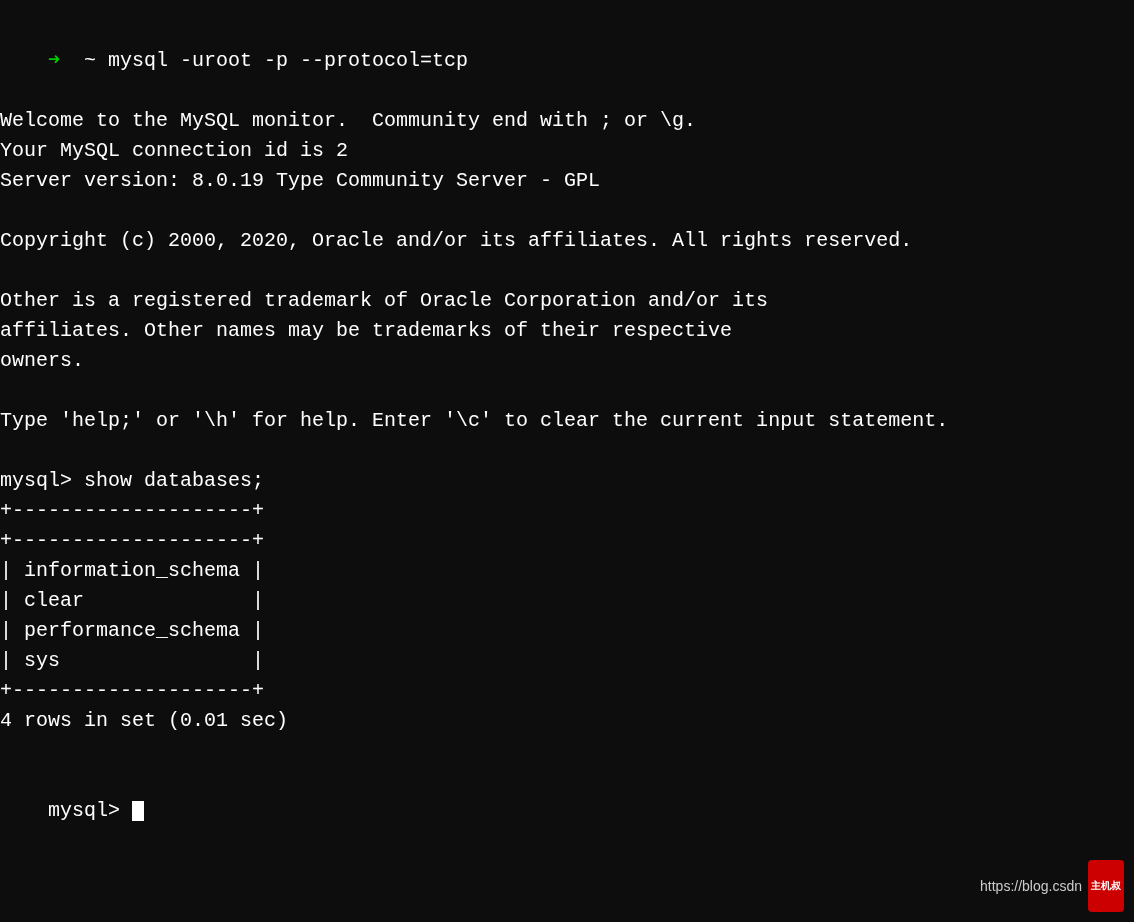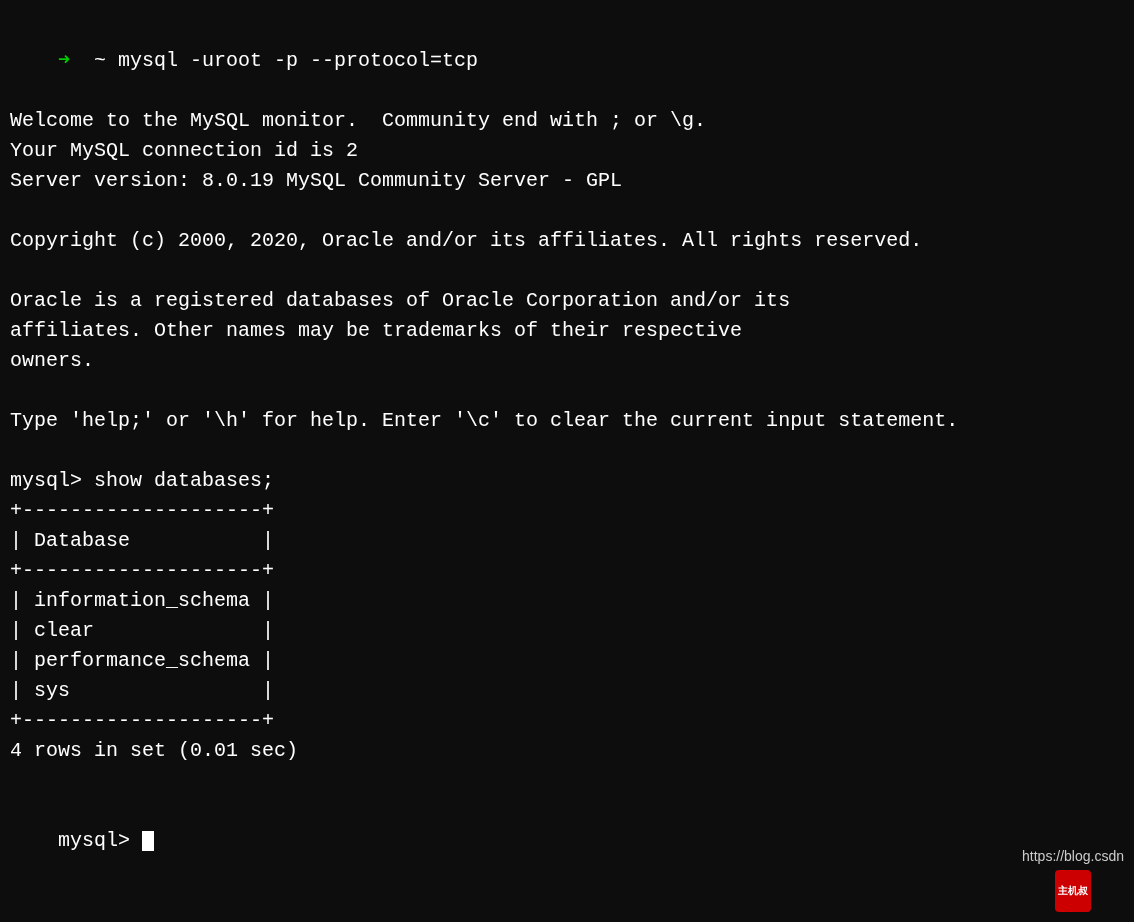--- a/index.html
+++ b/index.html
@@ -15,21 +15,21 @@
       font-family: 'Courier New', Courier, monospace;
       font-size: 20px;
       color: #ffffff;
       overflow: hidden;
     }
 
     .terminal {
       width: 1134px;
       height: 922px;
       background-color: #0d0d0d;
-      padding: 16px 10px 16px 10px;
+      padding: 16px 10px 16px 0;
       position: relative;
     }
 
     .line {
       line-height: 1.5;
       white-space: pre;
       display: block;
     }
 
     .line-empty {
@@ -45,32 +45,31 @@
       color: #ffffff;
     }
 
     .watermark {
       position: absolute;
       bottom: 10px;
       right: 10px;
       display: flex;
       align-items: center;
       gap: 6px;
-      flex-direction: column;
     }
 
     .watermark-text {
       color: #cccccc;
       font-family: Arial, sans-serif;
       font-size: 14px;
     }
 
     .watermark-logo {
       width: 36px;
-      height: 42px;
+      height: 52px;
       background-color: #cc0000;
       border-radius: 4px;
       display: flex;
       align-items: center;
       justify-content: center;
       color: white;
       font-size: 10px;
       font-family: Arial, sans-serif;
       font-weight: bold;
     }
@@ -96,42 +95,41 @@
 
   <span class="line">
     <span class="prompt-green">➜  </span><span class="prompt-white">~ mysql -uroot -p --protocol=tcp</span>
   </span>
 
 
   <span class="line">Welcome to the MySQL monitor.  Community end with ; or \g.</span>
 
   <span class="line">Your MySQL connection id is 2</span>
 
-  <span class="line">Server version: 8.0.19 MySQL Community Server - GPL</span>
+  <span class="line">Server version: 8.0.19 Type Community Server - GPL</span>
 
   <span class="line-empty"></span>
 
   <span class="line">Copyright (c) 2000, 2020, Oracle and/or its affiliates. All rights reserved.</span>
 
   <span class="line-empty"></span>
 
-  <span class="line">Oracle is a registered databases of Oracle Corporation and/or its</span>
+  <span class="line">Other is a registered trademark of Oracle Corporation and/or its</span>
   <span class="line">affiliates. Other names may be trademarks of their respective</span>
   <span class="line">owners.</span>
 
   <span class="line-empty"></span>
 
   <span class="line">Type 'help;' or '\h' for help. Enter '\c' to clear the current input statement.</span>
 
   <span class="line-empty"></span>
 
   <span class="line">mysql&gt; show databases;</span>
 
   <span class="line">+--------------------+</span>
-  <span class="line">| Database           |</span>
   <span class="line">+--------------------+</span>
   <span class="line">| information_schema |</span>
   <span class="line">| clear              |</span>
   <span class="line">| performance_schema |</span>
   <span class="line">| sys                |</span>
   <span class="line">+--------------------+</span>
 
   <span class="line">4 rows in set (0.01 sec)</span>
 
   <span class="line-empty"></span>

